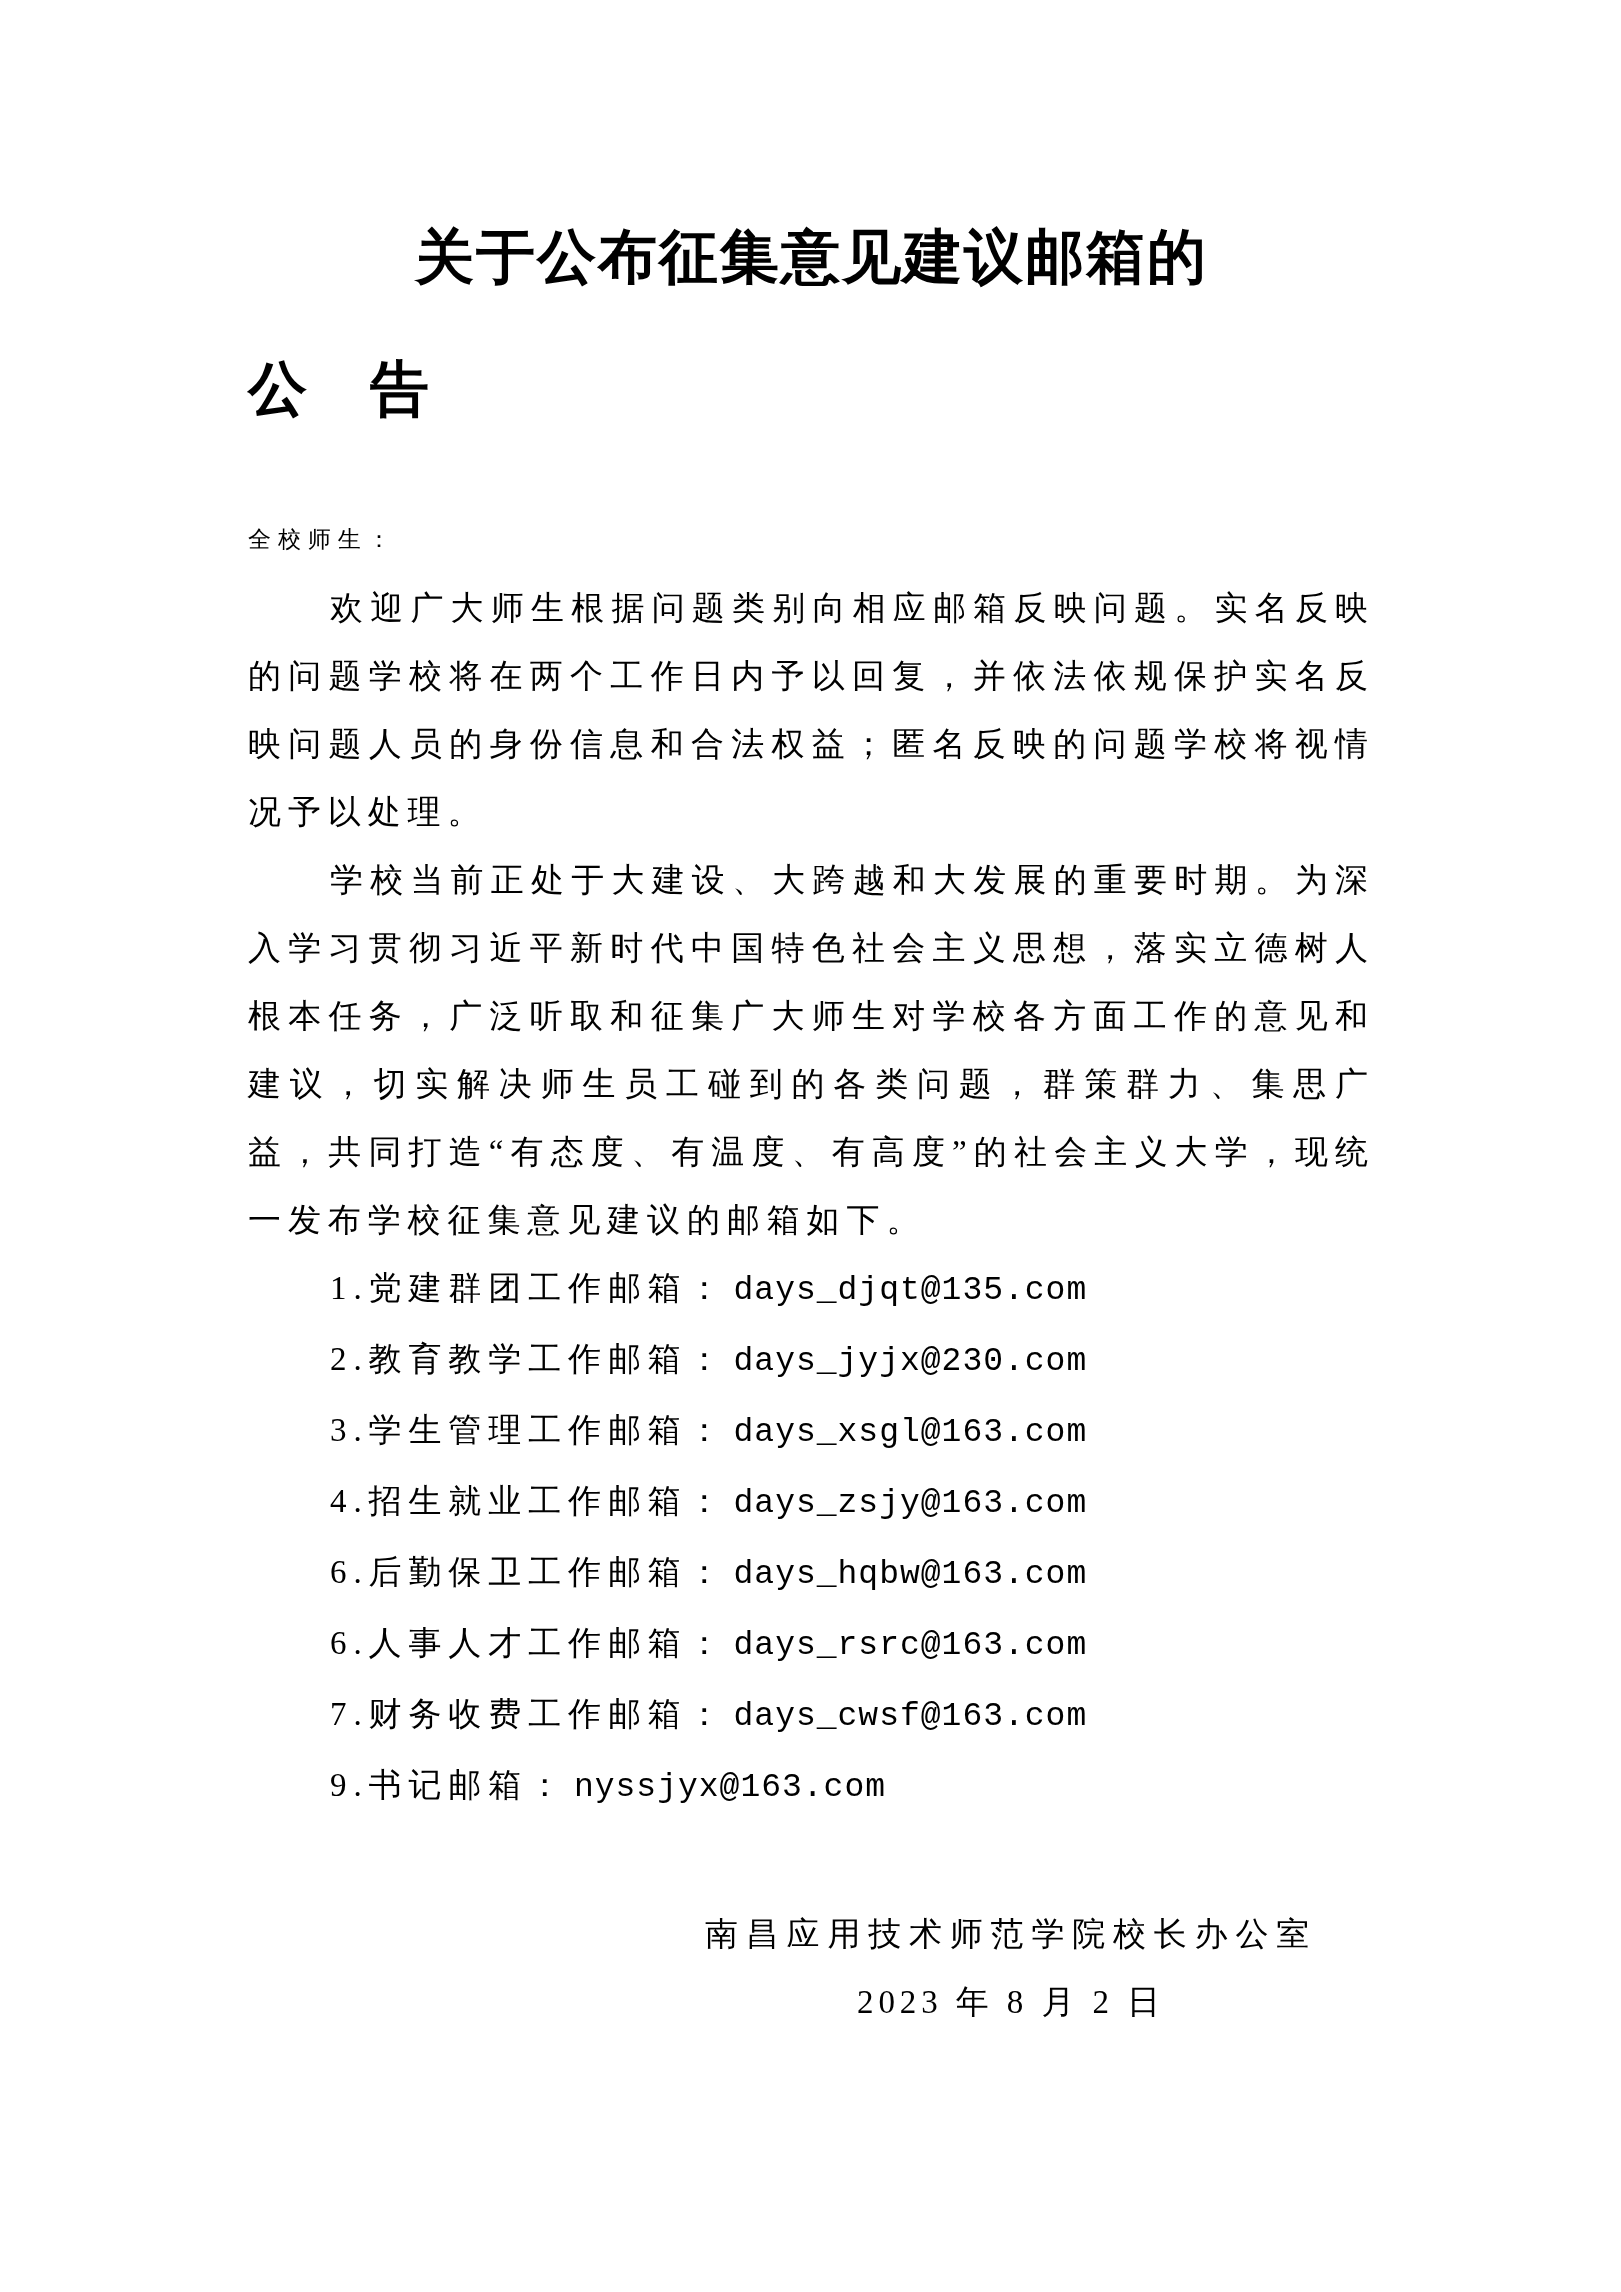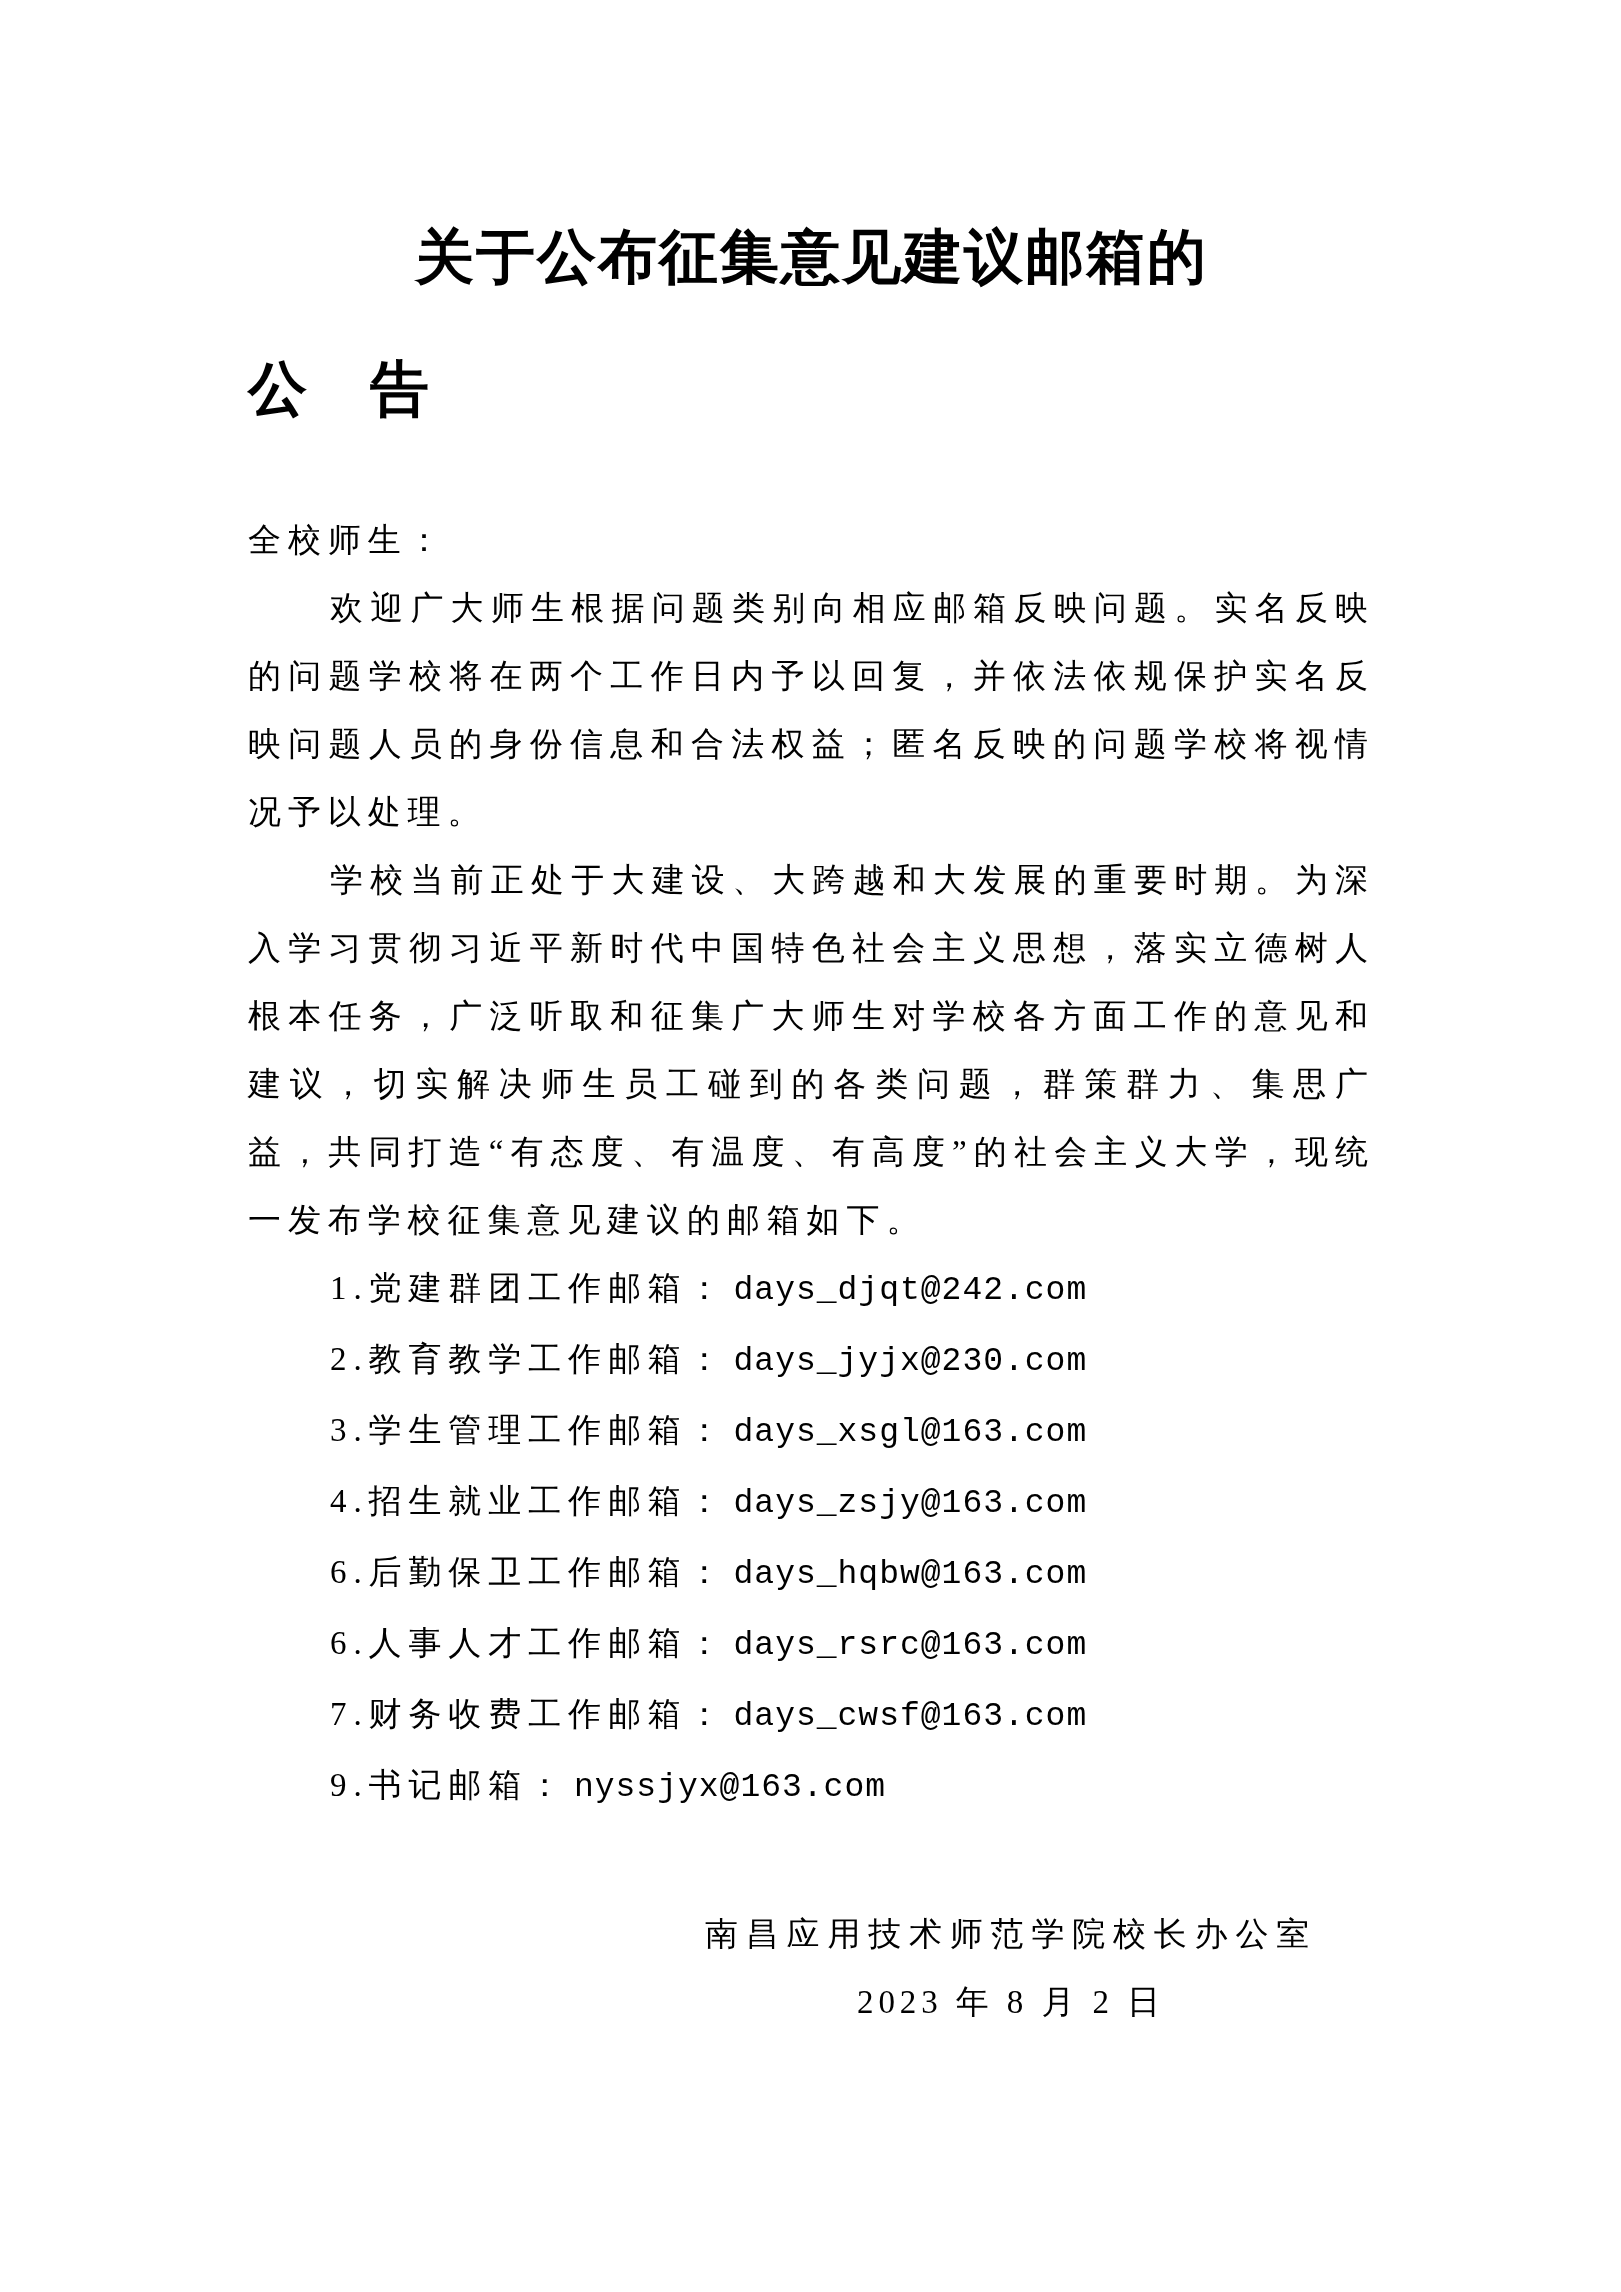--- a/index.html
+++ b/index.html
@@ -32,21 +32,21 @@
   }
   .title-line-2 {
     margin-top: 61px;
     font-size: 59px;
     line-height: 71px;
     font-weight: 700;
     letter-spacing: 2px;
   }
   .salutation {
     margin-top: 81px;
-    font-size: 33px;
+    font-size: 23px;
     line-height: 68px;
     letter-spacing: 6.9px;
   }
   .para {
     font-size: 33px;
     line-height: 68px;
     letter-spacing: 6.9px;
     text-align: justify;
     text-indent: 82px;
   }
@@ -94,21 +94,21 @@
 
     <div class="title-line-1">关于公布征集意见建议邮箱的</div>
     <div class="title-line-2">公　告</div>
 
     <div class="salutation">全校师生：</div>
 
     <div class="para">欢迎广大师生根据问题类别向相应邮箱反映问题。实名反映的问题学校将在两个工作日内予以回复，并依法依规保护实名反映问题人员的身份信息和合法权益；匿名反映的问题学校将视情况予以处理。</div>
     <div class="para">学校当前正处于大建设、大跨越和大发展的重要时期。为深入学习贯彻习近平新时代中国特色社会主义思想，落实立德树人根本任务，广泛听取和征集广大师生对学校各方面工作的意见和建议，切实解决师生员工碰到的各类问题，群策群力、集思广益，共同打造“有态度、有温度、有高度”的社会主义大学，现统一发布学校征集意见建议的邮箱如下。</div>
 
     <ul class="mailbox-list">
-      <li class="mailbox-item"><span>1.党建群团工作邮箱：</span><span class="mailbox-email">days_djqt@242.com</span></li>
+      <li class="mailbox-item"><span>1.党建群团工作邮箱：</span><span class="mailbox-email">days_djqt@135.com</span></li>
       <li class="mailbox-item"><span>2.教育教学工作邮箱：</span><span class="mailbox-email">days_jyjx@230.com</span></li>
       <li class="mailbox-item"><span>3.学生管理工作邮箱：</span><span class="mailbox-email">days_xsgl@163.com</span></li>
       <li class="mailbox-item"><span>4.招生就业工作邮箱：</span><span class="mailbox-email">days_zsjy@163.com</span></li>
       <li class="mailbox-item"><span>6.后勤保卫工作邮箱：</span><span class="mailbox-email">days_hqbw@163.com</span></li>
       <li class="mailbox-item"><span>6.人事人才工作邮箱：</span><span class="mailbox-email">days_rsrc@163.com</span></li>
       <li class="mailbox-item"><span>7.财务收费工作邮箱：</span><span class="mailbox-email">days_cwsf@163.com</span></li>
       <li class="mailbox-item"><span>9.书记邮箱：</span><span class="mailbox-email">nyssjyx@163.com</span></li>
     </ul>
 
     <div class="sign-block">

